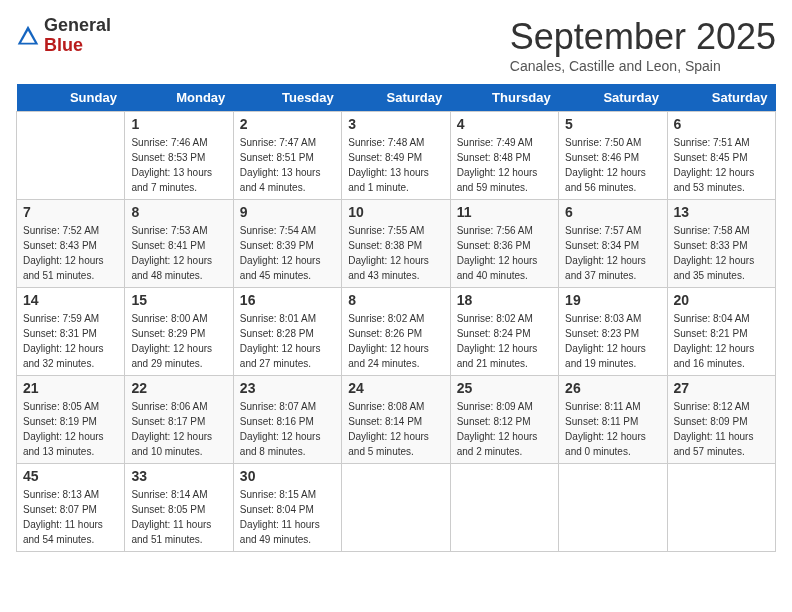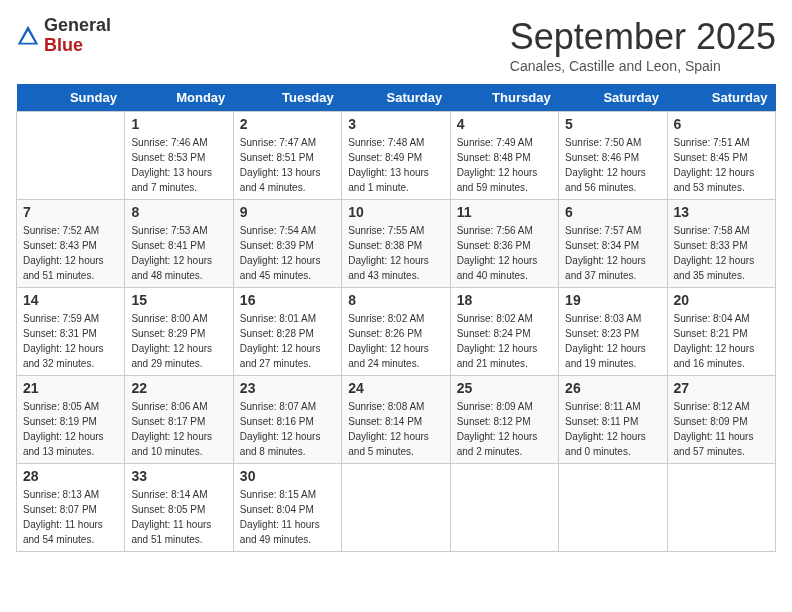--- a/index.html
+++ b/index.html
@@ -229,21 +229,21 @@
           <span class="day-num">26</span>
           <div class="day-info">Sunrise: 8:11 AM<br>Sunset: 8:11 PM<br>Daylight: 12 hours<br>and 0 minutes.</div>
         </td>
         <td>
           <span class="day-num">27</span>
           <div class="day-info">Sunrise: 8:12 AM<br>Sunset: 8:09 PM<br>Daylight: 11 hours<br>and 57 minutes.</div>
         </td>
       </tr>
       <tr>
         <td>
-          <span class="day-num">28</span>
+          <span class="day-num">45</span>
           <div class="day-info">Sunrise: 8:13 AM<br>Sunset: 8:07 PM<br>Daylight: 11 hours<br>and 54 minutes.</div>
         </td>
         <td>
           <span class="day-num">33</span>
           <div class="day-info">Sunrise: 8:14 AM<br>Sunset: 8:05 PM<br>Daylight: 11 hours<br>and 51 minutes.</div>
         </td>
         <td>
           <span class="day-num">30</span>
           <div class="day-info">Sunrise: 8:15 AM<br>Sunset: 8:04 PM<br>Daylight: 11 hours<br>and 49 minutes.</div>
         </td>

